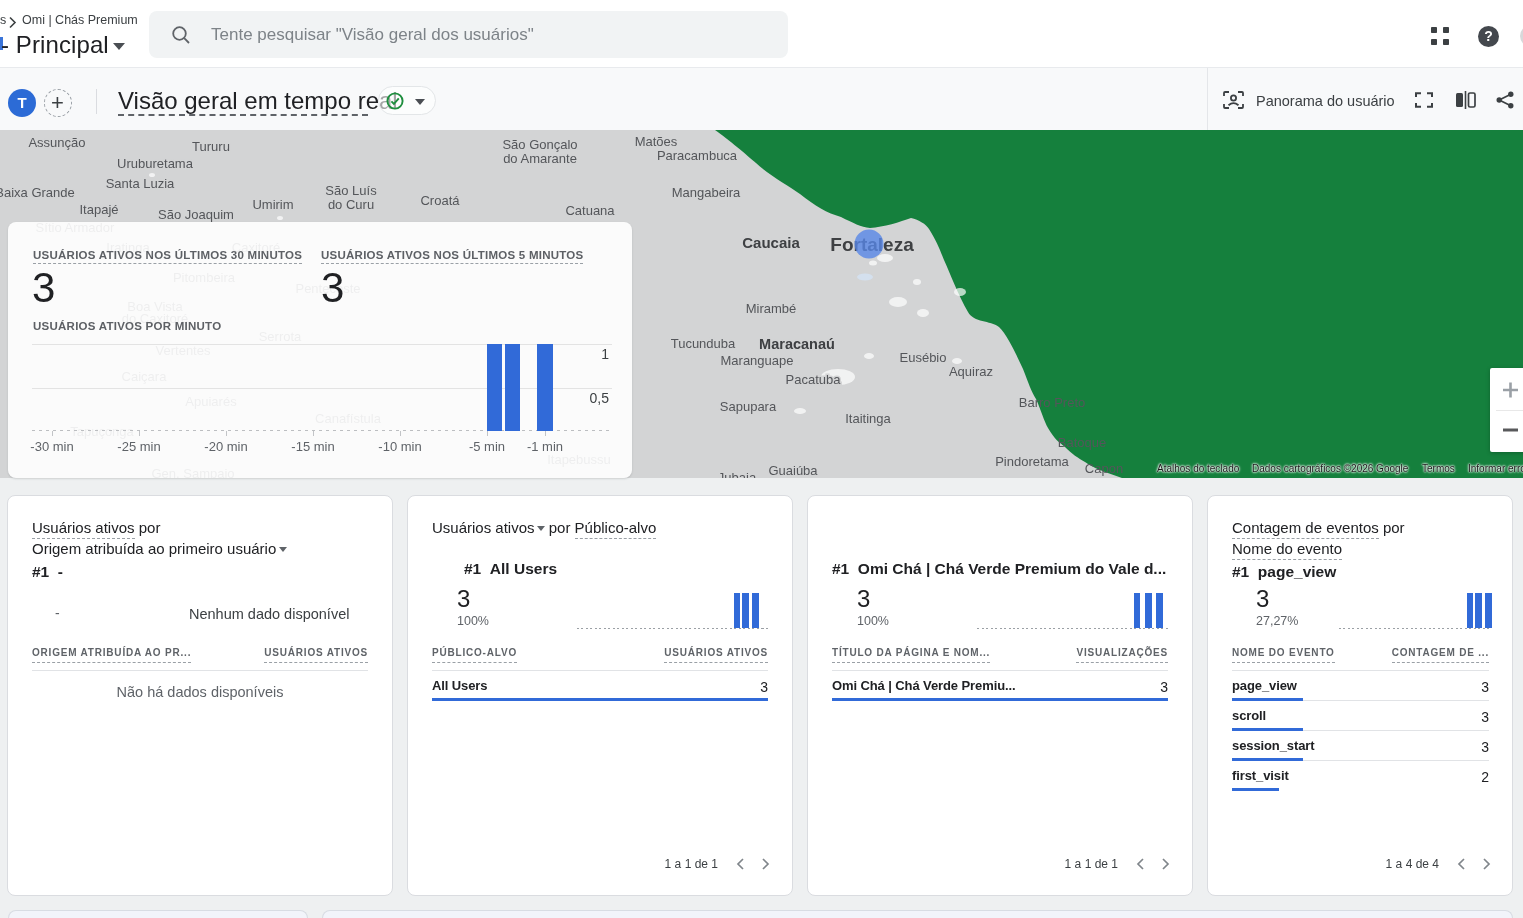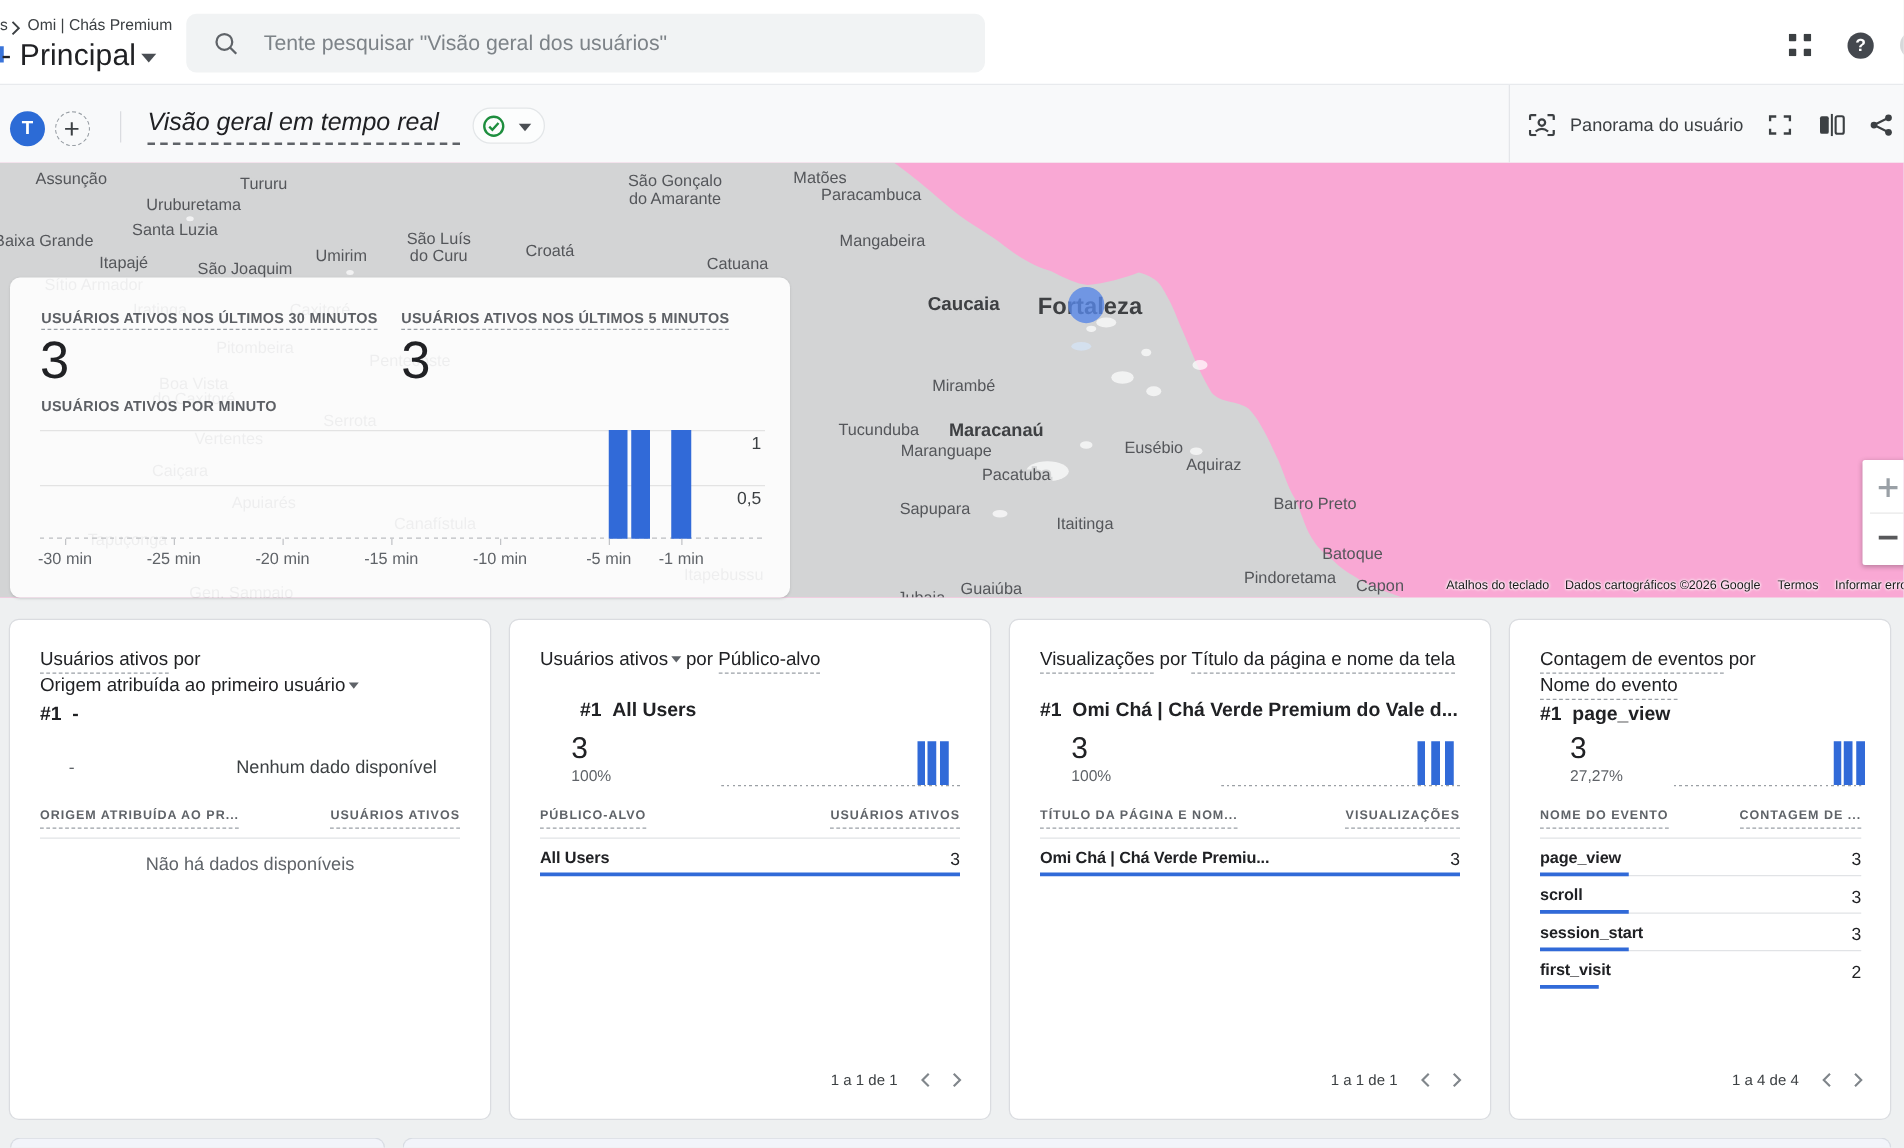--- a/index.html
+++ b/index.html
@@ -13,26 +13,26 @@
   .bc2{position:absolute;left:1px;top:31px;font-size:24px;color:#202124;letter-spacing:0.1px;}
   .caret{display:inline-block;width:0;height:0;border-left:6px solid transparent;border-right:6px solid transparent;border-top:7px solid #4a4e53;}
   .caret-sm{display:inline-block;width:0;height:0;border-left:4px solid transparent;border-right:4px solid transparent;border-top:5px solid #5f6368;}
   #search{position:absolute;left:149px;top:11px;width:639px;height:47px;background:#f1f3f4;border-radius:8px;}
   #search .ph{position:absolute;left:62px;top:14px;font-size:17px;color:#7d8388;}
   
   #hdr2{position:absolute;left:0;top:68px;width:1523px;height:62px;background:#f8f9fa;}
   #avatar{position:absolute;left:8px;top:20.5px;width:28px;height:28px;border-radius:50%;background:#2c6bd6;color:#fff;font-size:15px;font-weight:bold;text-align:center;line-height:28px;}
   #plusbtn{position:absolute;left:43.5px;top:20.5px;width:26px;height:26px;border-radius:50%;border:1.5px dashed #9aa0a6;color:#3c4043;text-align:center;line-height:25px;font-size:22px;font-weight:300;box-sizing:content-box;}
   .vsep{position:absolute;background:#dadce0;width:1px;}
-  #rtitle{position:absolute;left:118px;top:19px;font-size:20px;color:#202124;font-style:italic;}
+  #rtitle{position:absolute;left:118px;top:19px;font-size:24px;color:#202124;}
   #rtitle-underline{position:absolute;left:118px;top:46px;width:250px;height:0;border-bottom:2.5px dashed #5f6368;}
   #badge{position:absolute;left:378px;top:18px;width:58px;height:29px;border:1px solid #e3e6e8;border-radius:15px;box-sizing:border-box;background:rgba(255,255,255,.6);}
   .hlabel{position:absolute;font-size:14.5px;color:#3c4043;}
   
-  #map{position:absolute;left:0;top:130px;width:1523px;height:348px;background:#f9a8d4;overflow:hidden;text-align:center;}
+  #map{position:absolute;left:0;top:130px;width:1523px;height:348px;background:#15803d;overflow:hidden;text-align:center;}
   #zoomctl{position:absolute;left:1490px;top:238px;width:40px;height:84px;background:#fff;border-radius:2px;box-shadow:0 1px 4px rgba(0,0,0,.25);}
   .attr{position:absolute;top:333px;font-size:10px;color:#1a1a1a;text-shadow:0 0 2px #fff,0 0 2px #fff,0 0 3px #fff;white-space:nowrap;margin-left:32px;}
   
   #rtov{position:absolute;left:8px;top:222px;width:624px;height:256px;background:rgba(255,255,255,.9);border-radius:8px;box-shadow:0 1px 2px rgba(60,64,67,.18);}
   .ovlab{position:absolute;font-size:11.5px;font-weight:bold;color:#5d6065;letter-spacing:.25px;border-bottom:1.6px dashed #9aa0a6;padding-bottom:2.5px;white-space:nowrap;}
   .ovlab2{position:absolute;font-size:11.5px;font-weight:bold;color:#5d6065;letter-spacing:.25px;white-space:nowrap;}
   .bigval{position:absolute;font-size:42px;color:#202124;line-height:1;}
   .gline{position:absolute;height:1px;background:#e3e3e3;}
   .gdash{position:absolute;height:1.3px;background:repeating-linear-gradient(to right,#bcbec1 0,#bcbec1 3.5px,transparent 3.5px,transparent 7px);}
   .gtick{position:absolute;width:1px;height:5px;background:#c2c4c7;}
@@ -292,21 +292,20 @@
   <div class="tval" style="left:718px;top:679px;width:50px;">3</div>
   <div class="bluebar" style="left:432px;top:698px;width:336px;"></div>
   <div class="pager" style="left:618px;top:857px;width:100px;">1 a 1 de 1</div>
   <svg class="chev" style="left:733px;top:856px;" viewBox="0 0 16 16">
       <path d="M10 3 L5 8 L10 13" stroke="#80868b" stroke-width="1.7" fill="none"></path>
     </svg>
   <svg class="chev" style="left:757px;top:856px;" viewBox="0 0 16 16">
       <path d="M6 3 L11 8 L6 13" stroke="#80868b" stroke-width="1.7" fill="none"></path>
     </svg>
 
-  <div class="ct" style="left:832px;top:517px;"><span class="dot">Visualizações</span> por <span class="dot">Título da página e nome da tela</span></div>
   <div class="rank" style="left:832px;top:560px;">#1&nbsp;&nbsp;<span class="rankname">Omi Chá | Chá Verde Premium do Vale d...</span></div>
   <div class="num3" style="left:857px;top:587px;">3</div>
   <div class="pct" style="left:857px;top:614px;">100%</div>
   <div class="spark-base" style="left:977px;top:628px;width:191px;"></div>
   <div class="bar" style="left:1134px;top:593px;width:6px;height:35px;"></div>
   <div class="bar" style="left:1144.5px;top:593px;width:7px;height:35px;"></div>
   <div class="bar" style="left:1155.5px;top:593px;width:7px;height:35px;"></div>
   <div class="thead" style="left:832px;top:647px;"><span>TÍTULO DA PÁGINA E NOM...</span></div>
   <div class="thead" style="left:1040px;top:647px;width:128px;text-align:right;"><span>VISUALIZAÇÕES</span></div>
   <div class="tdiv" style="left:832px;top:669.5px;width:336px;"></div>

